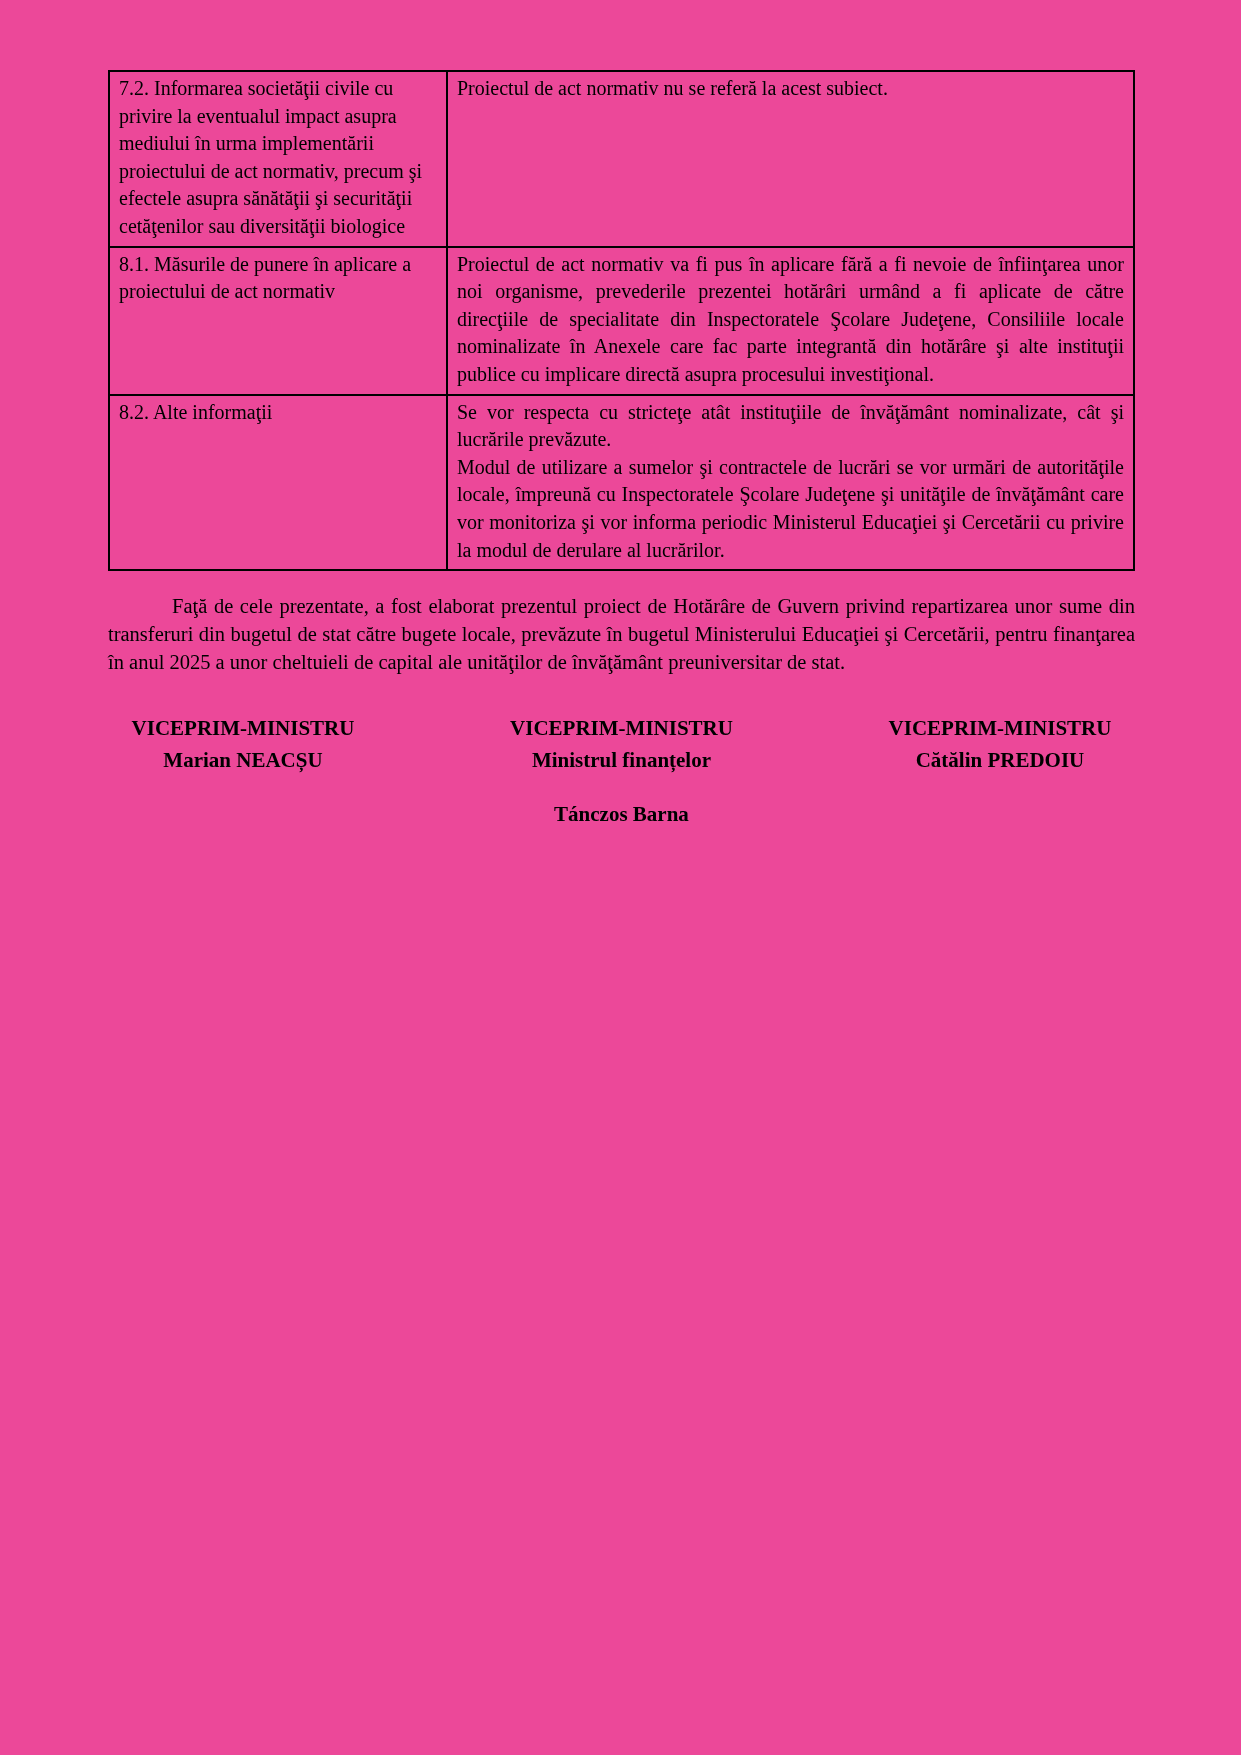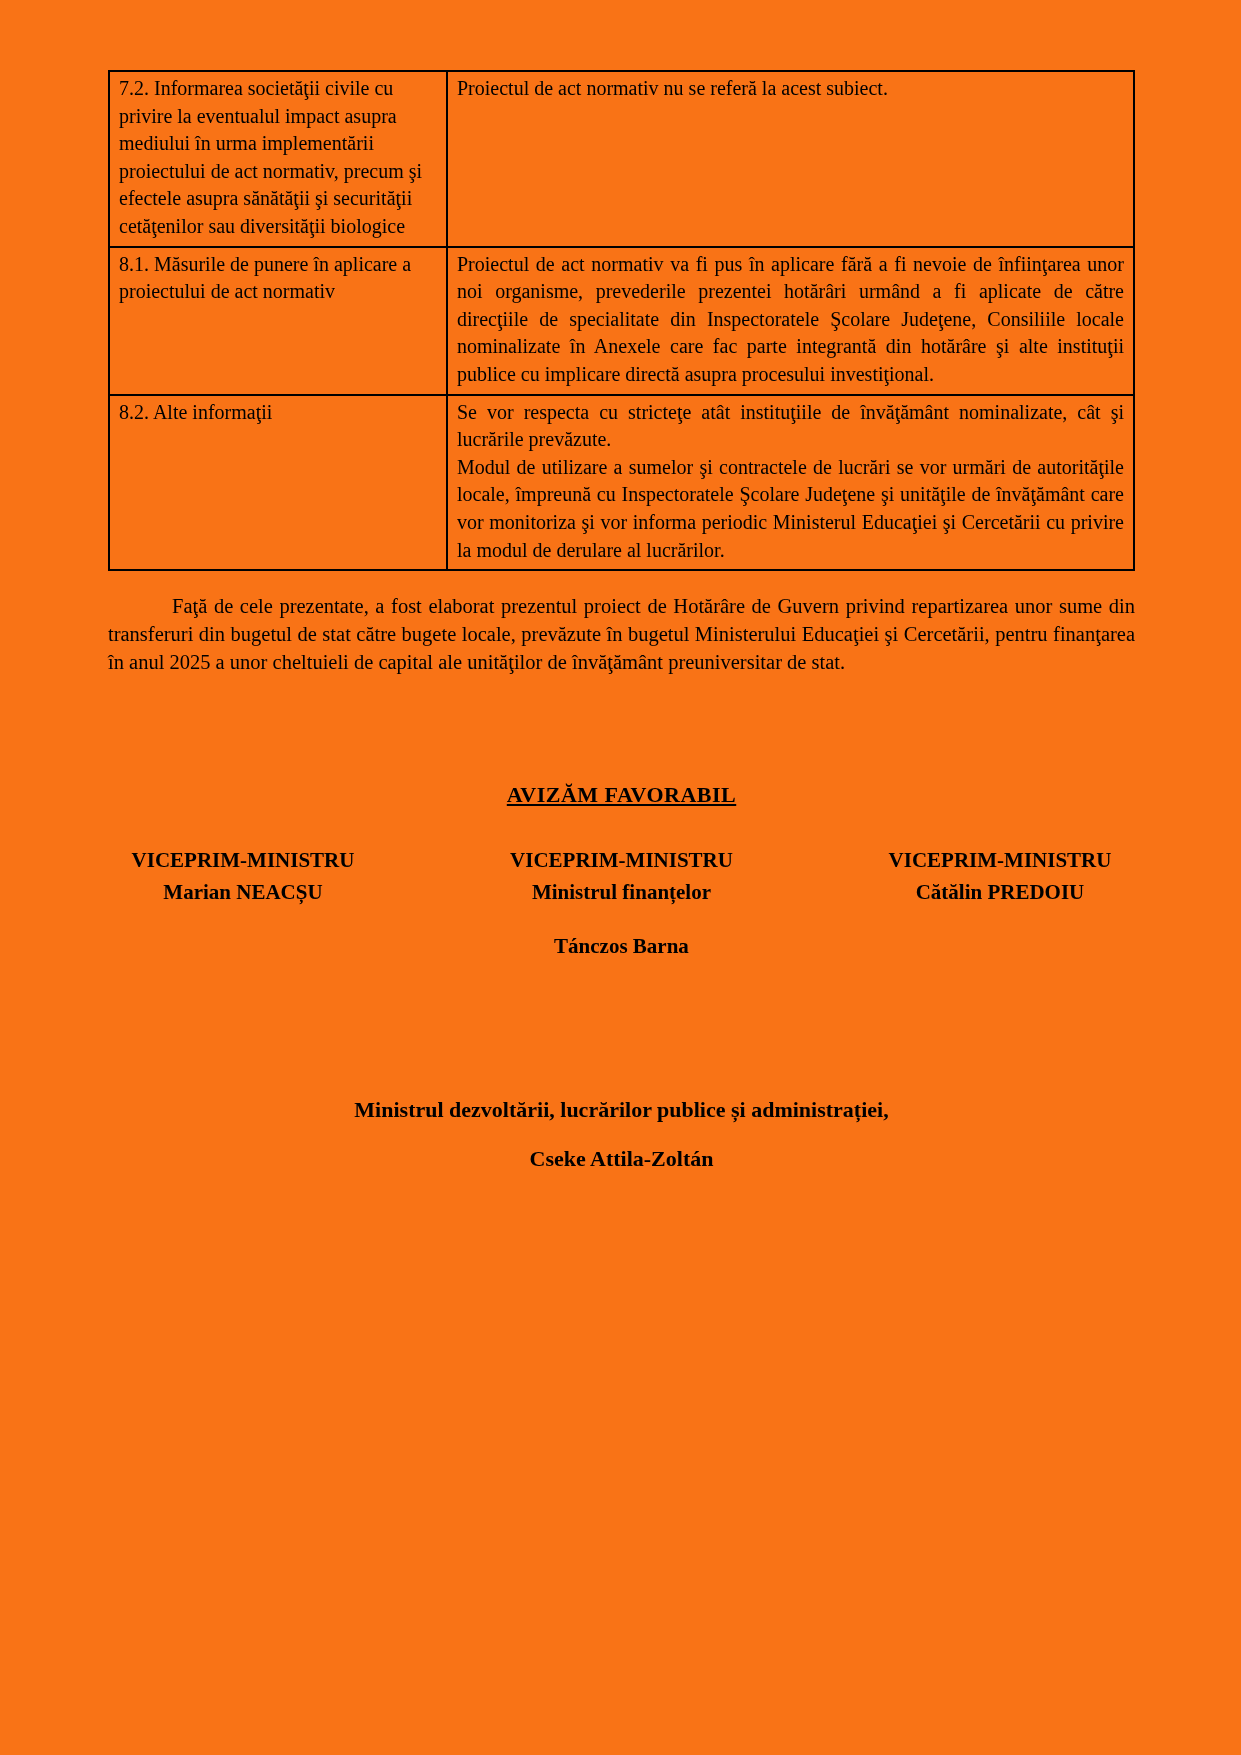--- a/index.html
+++ b/index.html
@@ -12,21 +12,21 @@
     height: 1755px;
     overflow: hidden;
     color: #000000;
     font-family: "Liberation Serif", "DejaVu Serif", serif;
   }
   .page {
     box-sizing: border-box;
     width: 1241px;
     height: 1755px;
     padding: 70px 106px 0 108px;
-    background: #f97316;
+    background: #ec4899;
   }
 
   
   table.doc-table {
     width: 100%;
     border-collapse: collapse;
     table-layout: fixed;
   }
   table.doc-table td {
     border: 2px solid #000000;
@@ -119,38 +119,31 @@
           <p class="cell-par">Se vor respecta cu stricteţe atât instituţiile de învăţământ nominalizate, cât şi lucrările prevăzute.</p>
           <p class="cell-par">Modul de utilizare a sumelor şi contractele de lucrări se vor urmări de autorităţile locale, împreună cu Inspectoratele Şcolare Judeţene şi unităţile de învăţământ care vor monitoriza şi vor informa periodic Ministerul Educaţiei şi Cercetării cu privire la modul de derulare al lucrărilor.</p>
         </td>
       </tr>
     </tbody>
   </table>
 
   <p class="closing-paragraph">Faţă de cele prezentate, a fost elaborat prezentul proiect de Hotărâre de Guvern privind repartizarea unor sume din transferuri din bugetul de stat către bugete locale, prevăzute în bugetul Ministerului Educaţiei şi Cercetării, pentru finanţarea în anul 2025 a unor cheltuieli de capital ale unităţilor de învăţământ preuniversitar de stat.</p>
 
 
-  <div class="avizam-block">
-    <span>AVIZĂM FAVORABIL</span>
-  </div>
 
   <div class="signatures">
     <div class="sig-col">
       <div>VICEPRIM-MINISTRU</div>
       <div class="sig-name">Marian NEACȘU</div>
     </div>
     <div class="sig-col">
       <div>VICEPRIM-MINISTRU</div>
       <div class="sig-name">Ministrul finanțelor</div>
       <div class="sig-name-lower">Tánczos Barna</div>
     </div>
     <div class="sig-col">
       <div>VICEPRIM-MINISTRU</div>
       <div class="sig-name">Cătălin PREDOIU</div>
     </div>
   </div>
 
-  <div class="dev-block">
-    <div>Ministrul dezvoltării, lucrărilor publice și administrației,</div>
-    <div class="dev-name">Cseke Attila-Zoltán</div>
-  </div>
 
 </div>
 
 </body></html>

